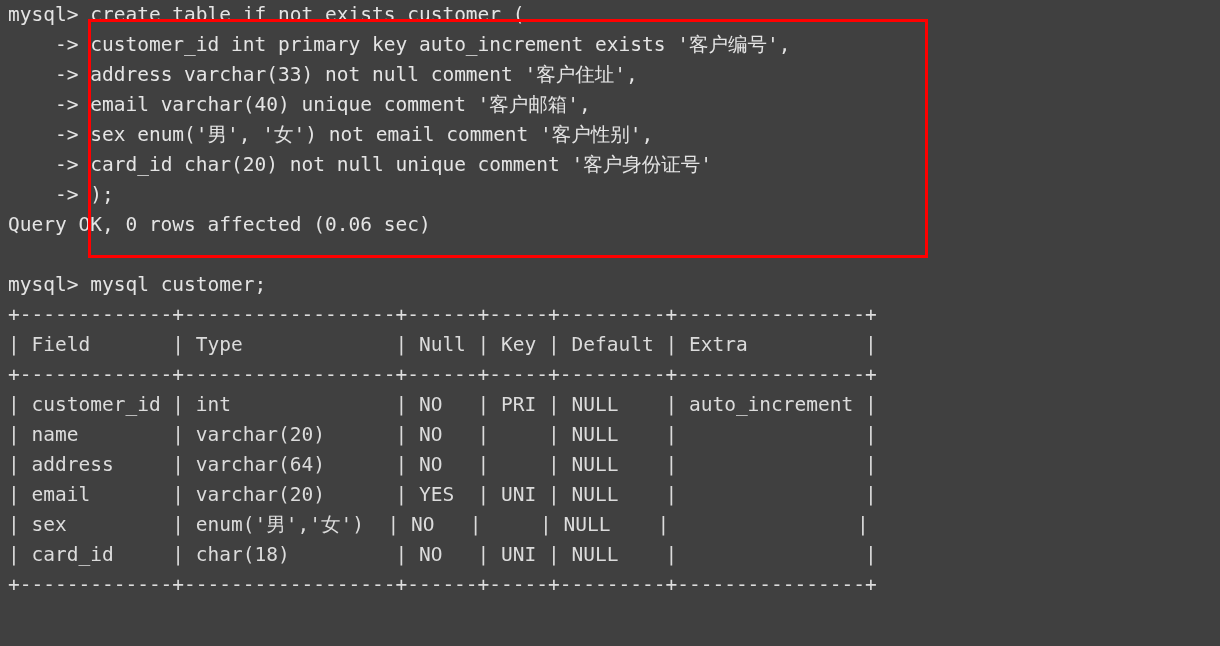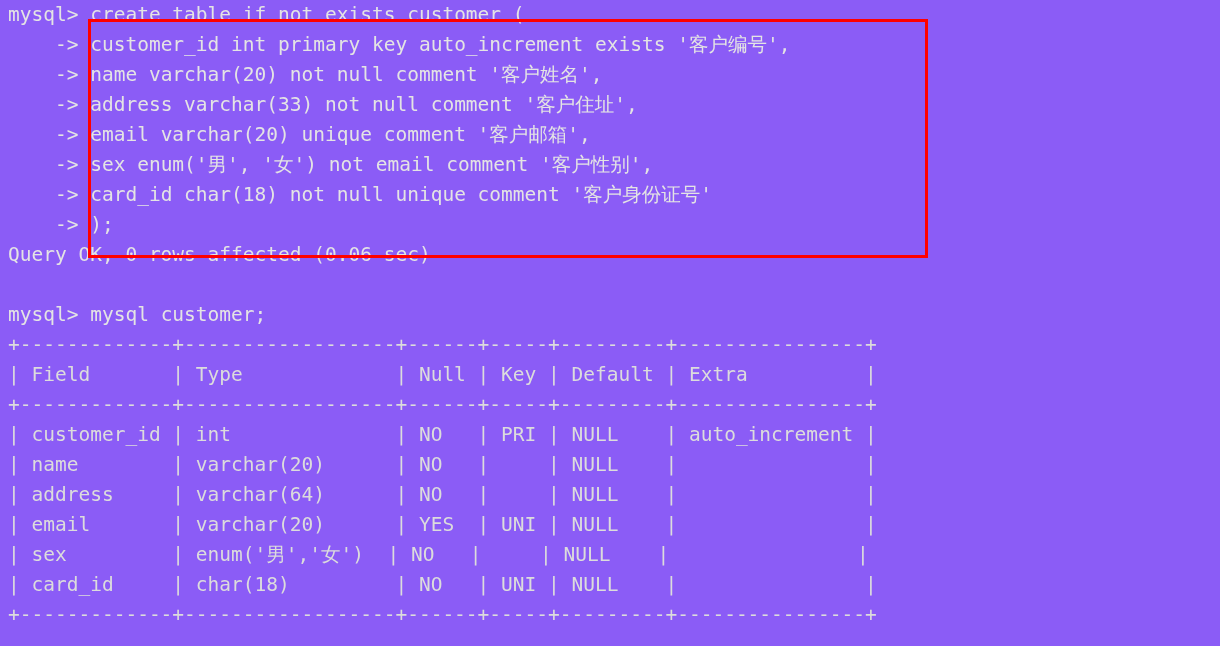--- a/index.html
+++ b/index.html
@@ -11,21 +11,21 @@
     width: 1220px;
     height: 646px;
     overflow: hidden;
     font-family: "DejaVu Sans Mono", "Liberation Mono", monospace;
   }
 
   #terminal {
     position: relative;
     width: 1220px;
     height: 646px;
-    background: #8b5cf6;
+    background: #404040;
     color: #e8e8e8;
     font-family: "DejaVu Sans Mono", "Liberation Mono", monospace;
     font-size: 19.5px;
     line-height: 30px;
     letter-spacing: 0px;
     padding: 0;
     box-sizing: border-box;
   }
 
   .term-line {
@@ -68,25 +68,24 @@
 </head>
 <body>
 
 <div id="terminal">
 
   <div id="red-box"></div>
 
   <div id="sql-statement" class="sql-block-wrap">
       <div class="term-line"><span>mysql&gt; </span><span>create table if not exists customer (</span></div>
       <div class="term-line"><span>    -&gt; </span><span>customer_id int primary key auto_increment exists '客户编号',</span></div>
-      <div class="term-line"><span>    -&gt; </span><span>name varchar(20) not null comment '客户姓名',</span></div>
       <div class="term-line"><span>    -&gt; </span><span>address varchar(33) not null comment '客户住址',</span></div>
-      <div class="term-line"><span>    -&gt; </span><span>email varchar(20) unique comment '客户邮箱',</span></div>
+      <div class="term-line"><span>    -&gt; </span><span>email varchar(40) unique comment '客户邮箱',</span></div>
       <div class="term-line"><span>    -&gt; </span><span>sex enum('男', '女') not email comment '客户性别',</span></div>
-      <div class="term-line"><span>    -&gt; </span><span>card_id char(18) not null unique comment '客户身份证号'</span></div>
+      <div class="term-line"><span>    -&gt; </span><span>card_id char(20) not null unique comment '客户身份证号'</span></div>
       <div class="term-line"><span>    -&gt; </span><span>);</span></div>
     </div>
 
   <div id="result-1">
       <div class="term-line">Query OK, 0 rows affected (0.06 sec)</div>
     </div>
 
   <div class="term-line blank">&nbsp;</div>
 
   <div id="sql-statement-2">

